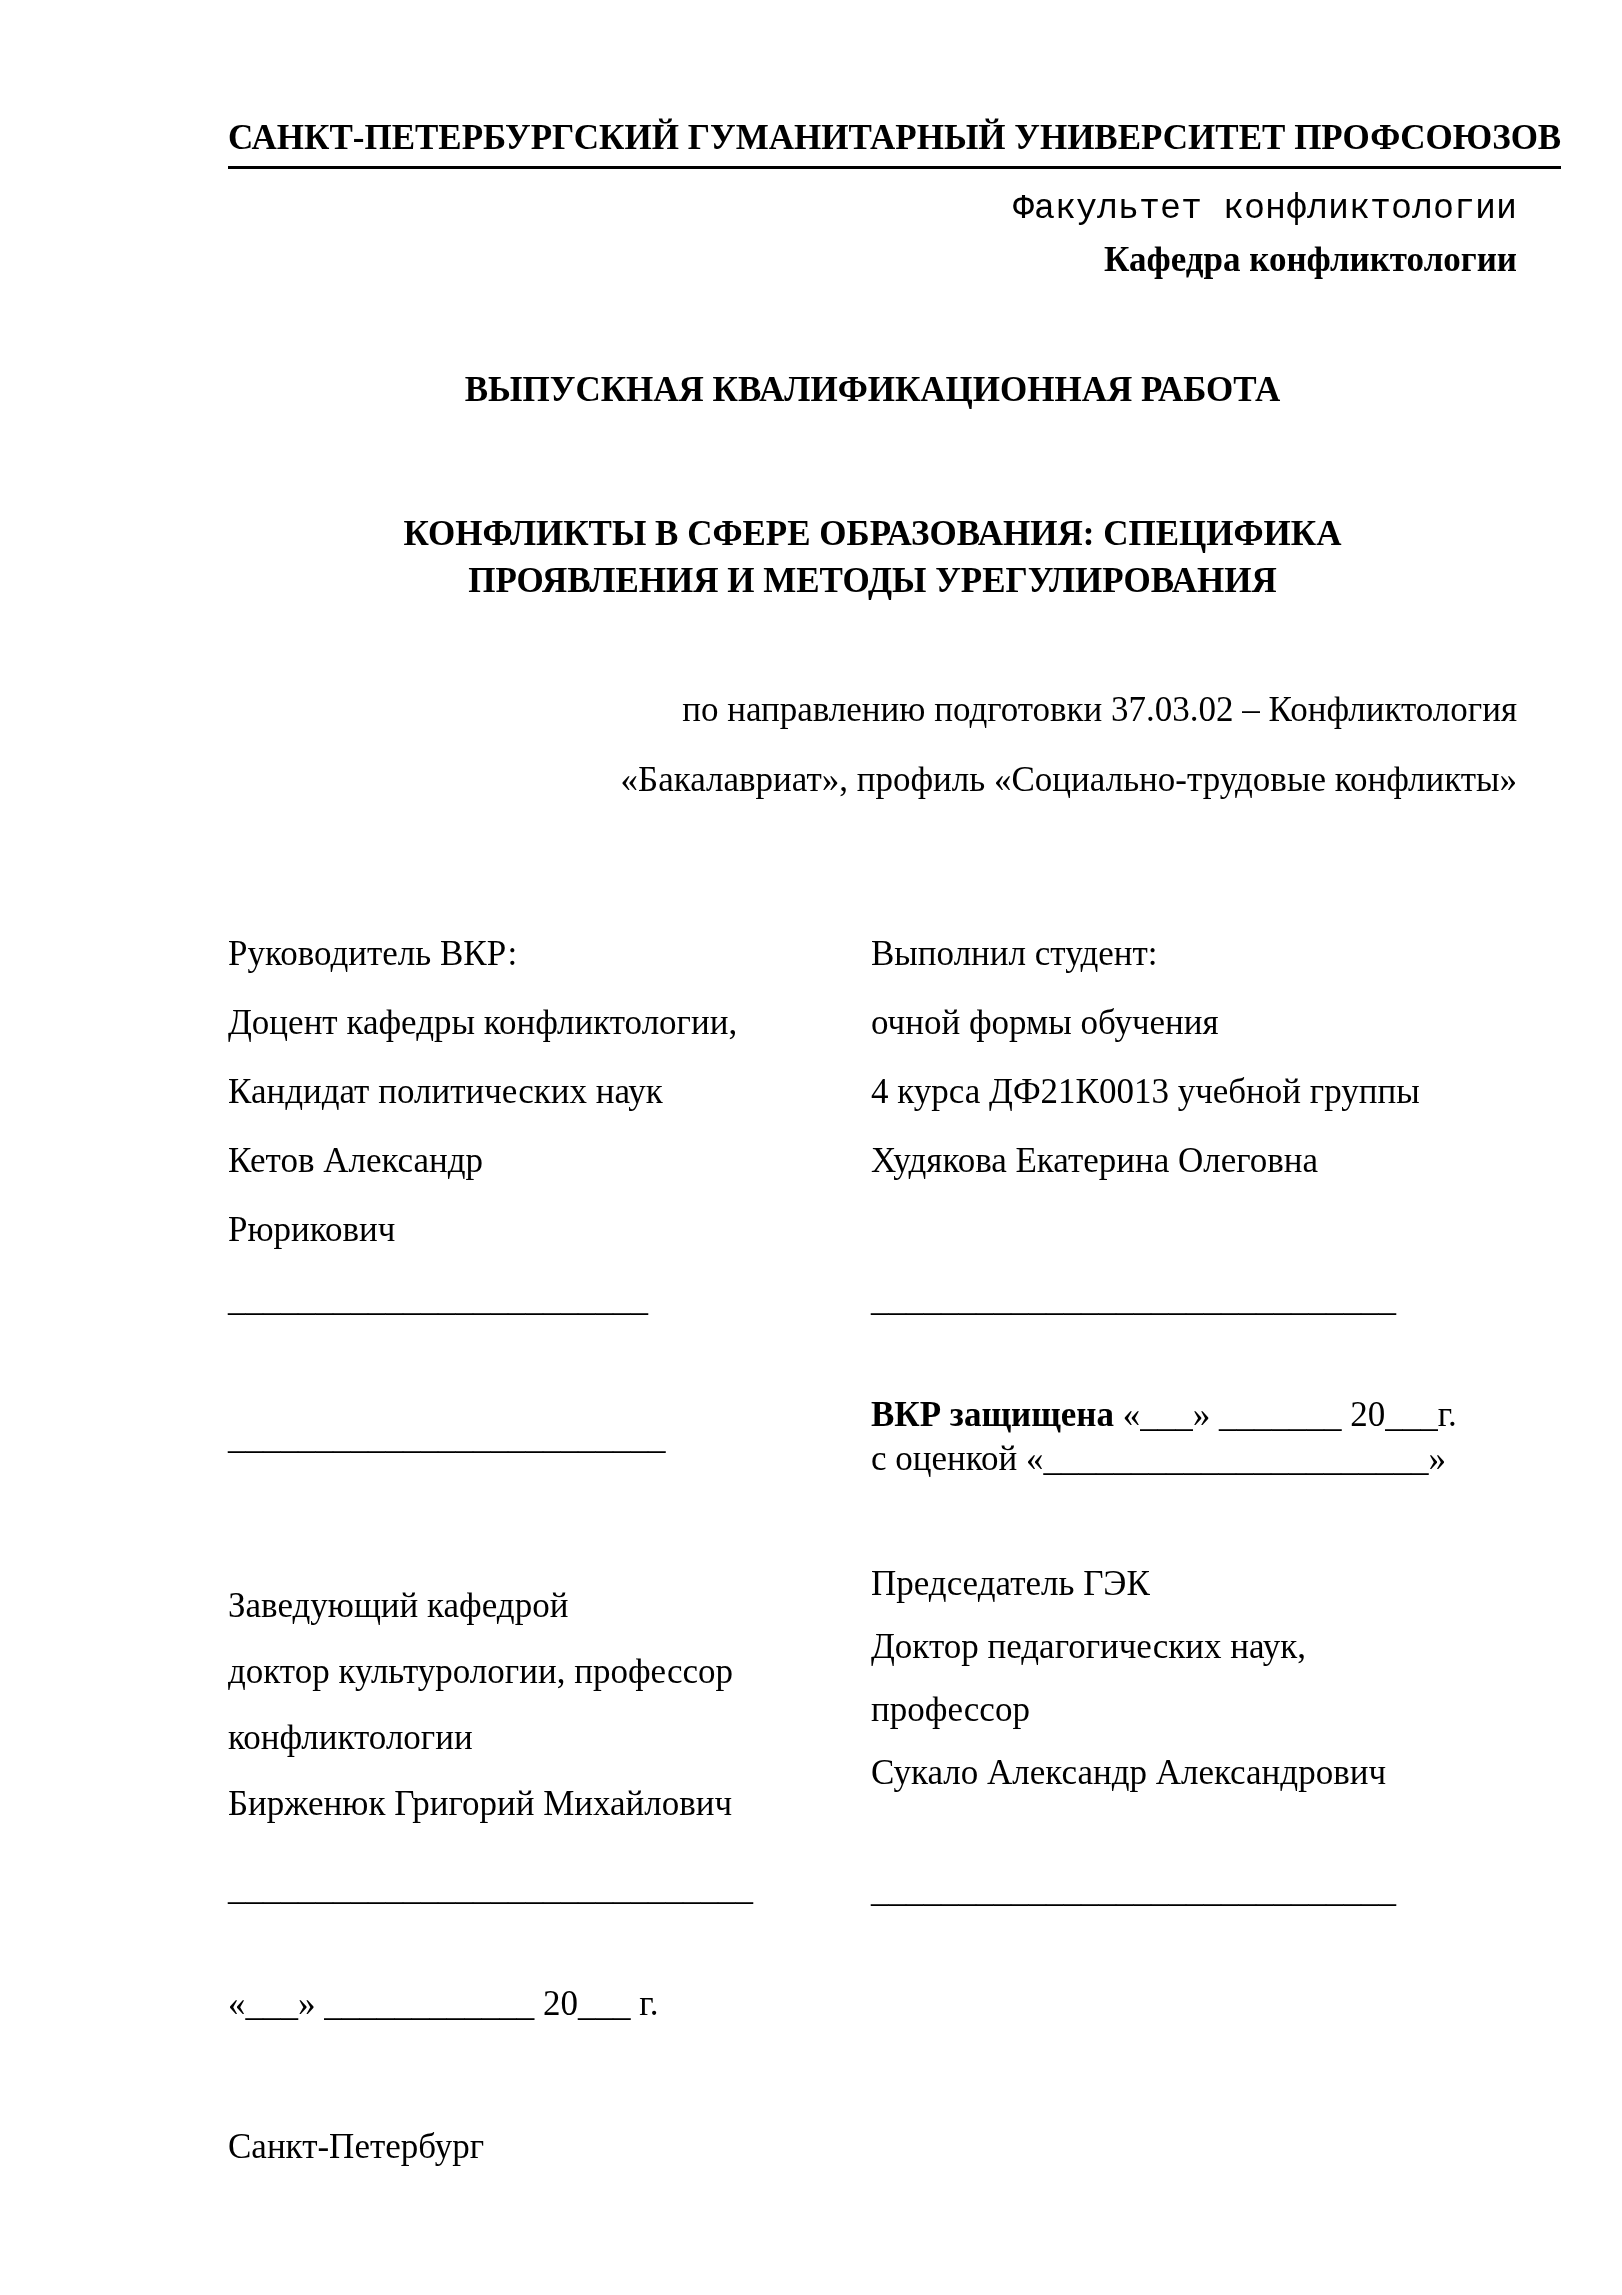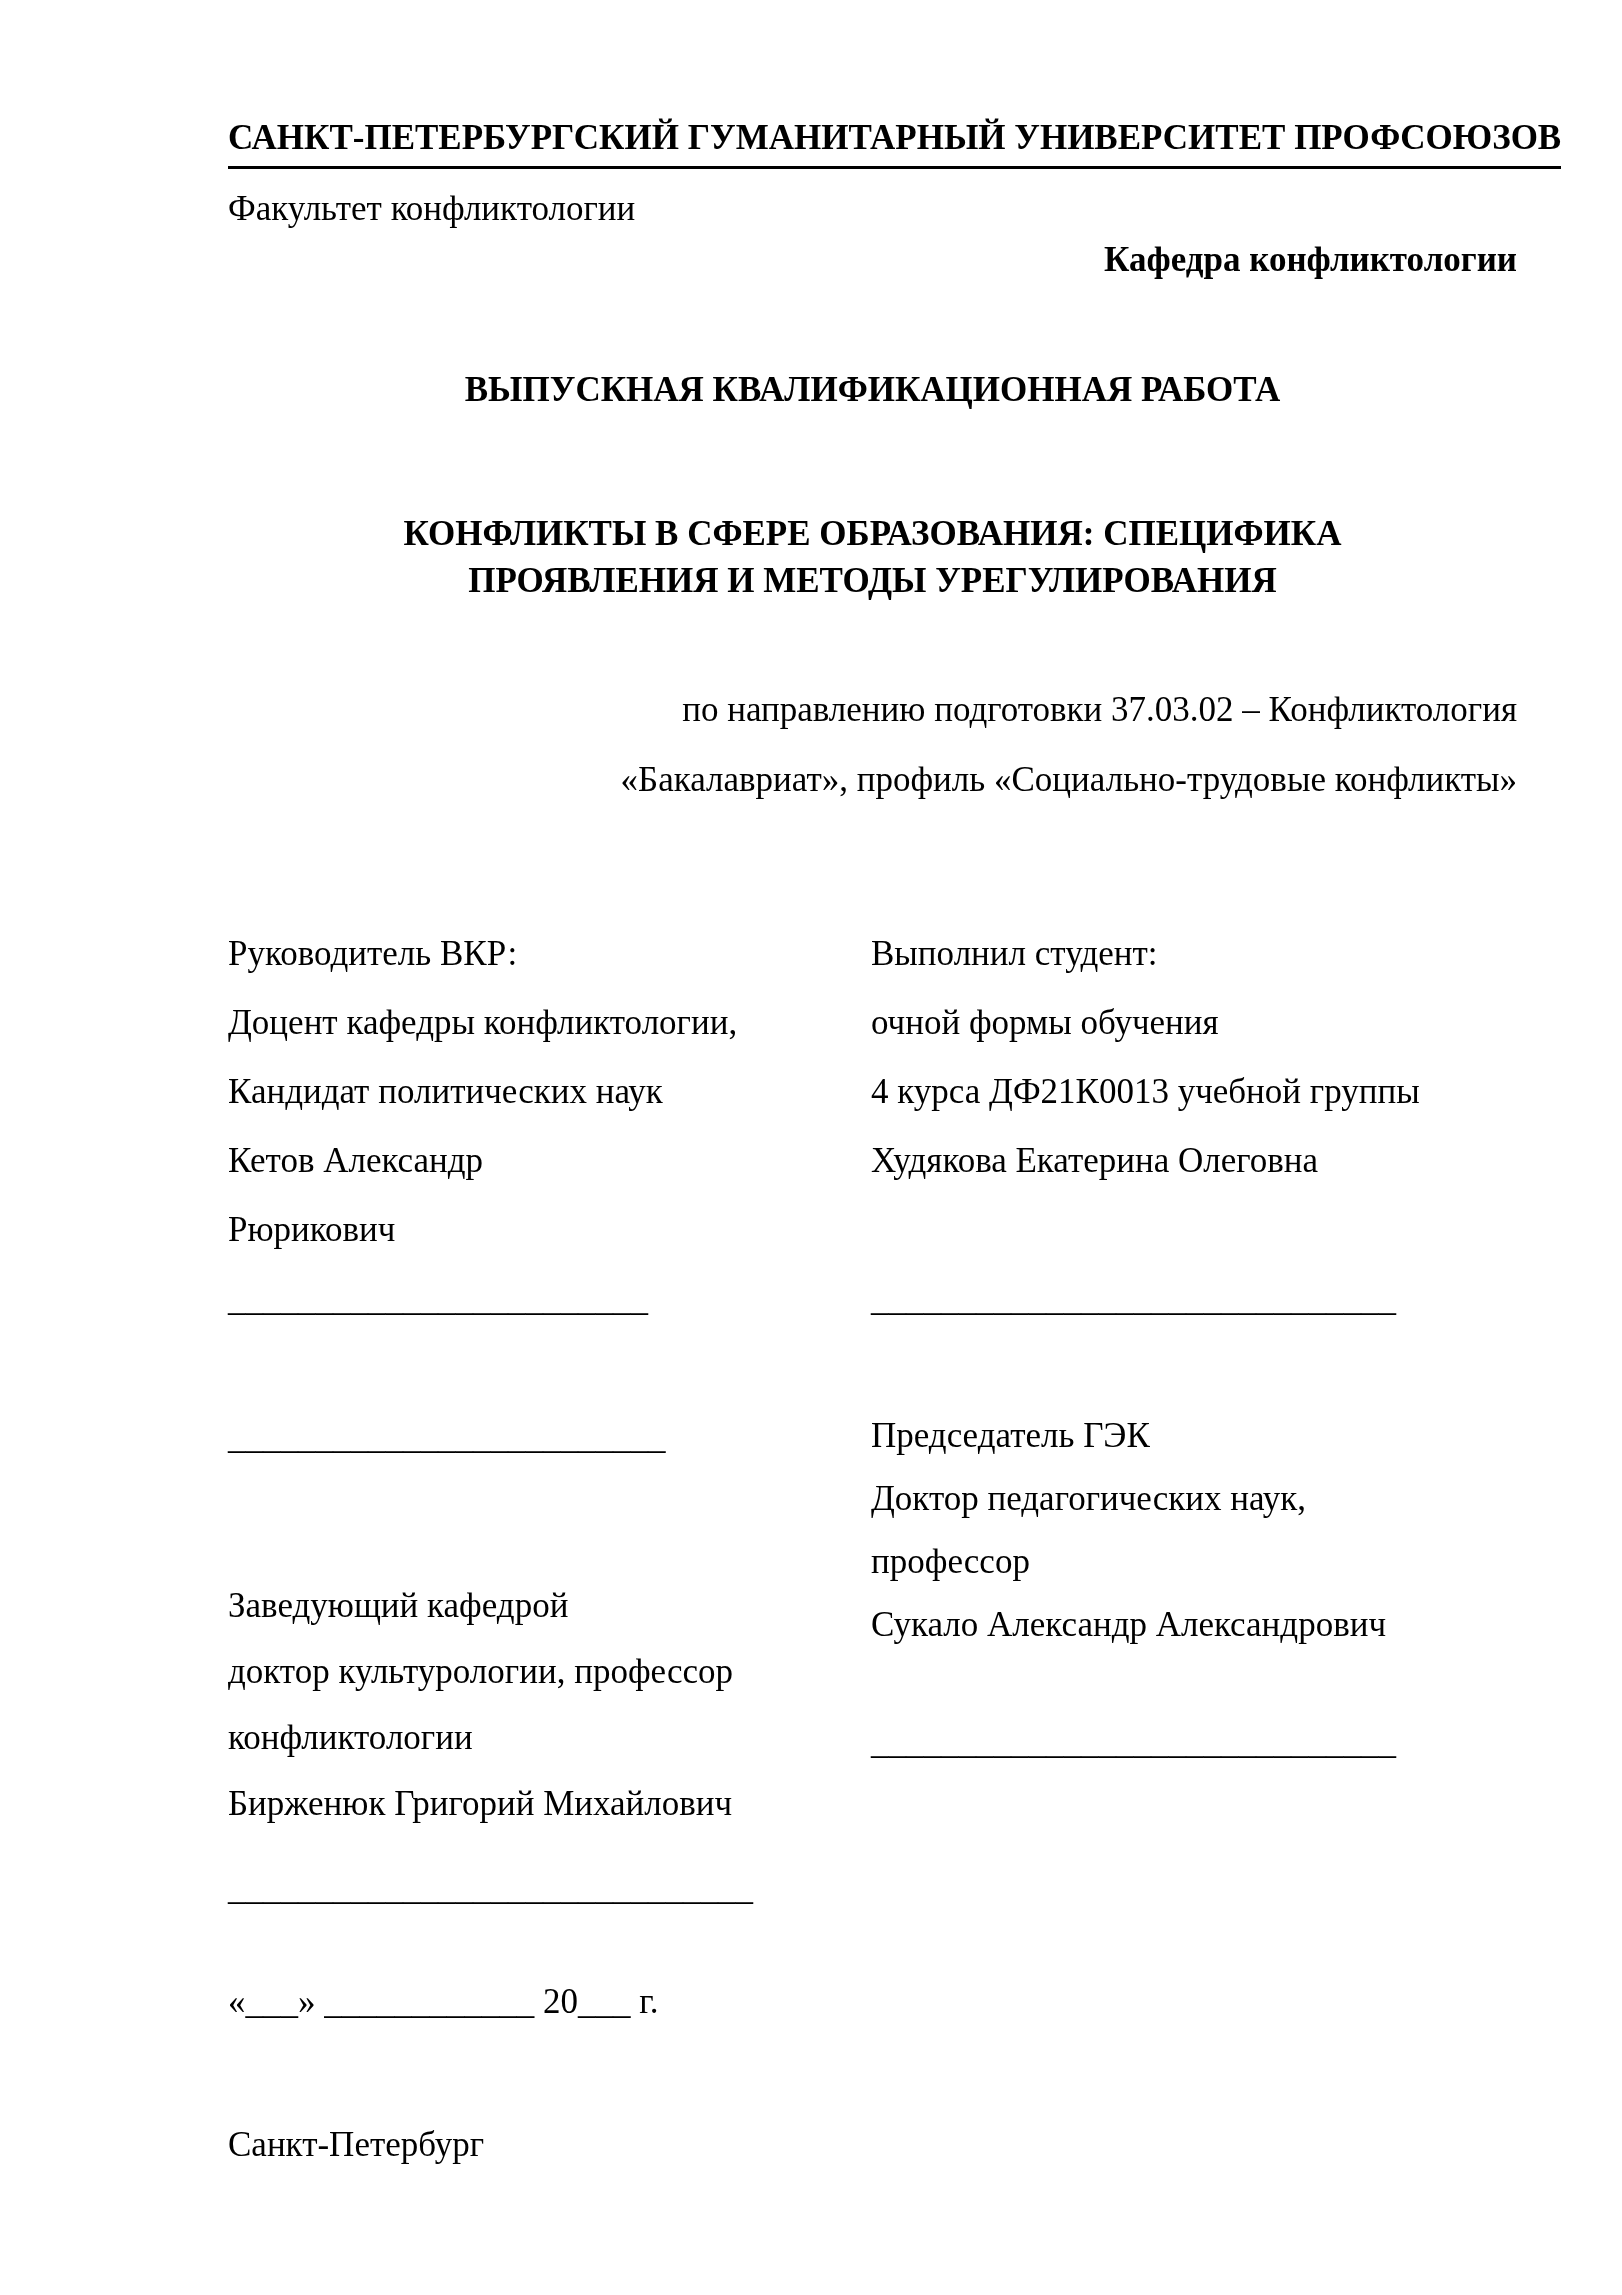--- a/index.html
+++ b/index.html
@@ -18,21 +18,21 @@
     padding: 118px 106px 0 228px;
   }
   .university-wrap { text-align: center; }
   .university {
     display: inline-block;
     font-weight: bold;
     border-bottom: 3.1px solid #000;
     padding-bottom: 7.9px;
     white-space: nowrap;
   }
-  .faculty { text-align: left; margin-top: 20.4px; }
+  .faculty { text-align: right; margin-top: 20.4px; font-family: Liberation Mono, monospace; }
   .department { text-align: right; margin-top: 11px; font-weight: bold; }
   .work-type { text-align: center; font-weight: bold; margin-top: 90px; }
   .thesis-title { text-align: center; font-weight: bold; margin-top: 100px; line-height: 47px; }
   .program-block { text-align: right; margin-top: 71px; line-height: 70px; }
 
   .columns { display: flex; margin-top: 104px; }
   .col-left { flex: 0 0 581px; width: 581px; }
   .col-right { flex: 1; margin-left: 62px; }
 
   .dbl { line-height: 69px; }
@@ -97,20 +97,26 @@
 
     <div class="col-right">
       <div class="dbl">
         <div>Выполнил студент:</div>
         <div>очной формы обучения</div>
         <div>4 курса ДФ21К0013 учебной группы</div>
         <div>Худякова Екатерина Олеговна</div>
       </div>
       <div class="sig-line student-sig">______________________________</div>
 
+      <div class="defense">
+        <div>
+          <span class="bold">ВКР защищена</span><span> «___» _______ 20___г.</span>
+        </div>
+        <div>с оценкой «______________________»</div>
+      </div>
 
       <div class="gek">
         <div>Председатель ГЭК</div>
         <div>Доктор педагогических наук,</div>
         <div>профессор</div>
         <div>Сукало Александр Александрович</div>
       </div>
       <div class="sig-line gek-sig">______________________________</div>
     </div>
 

